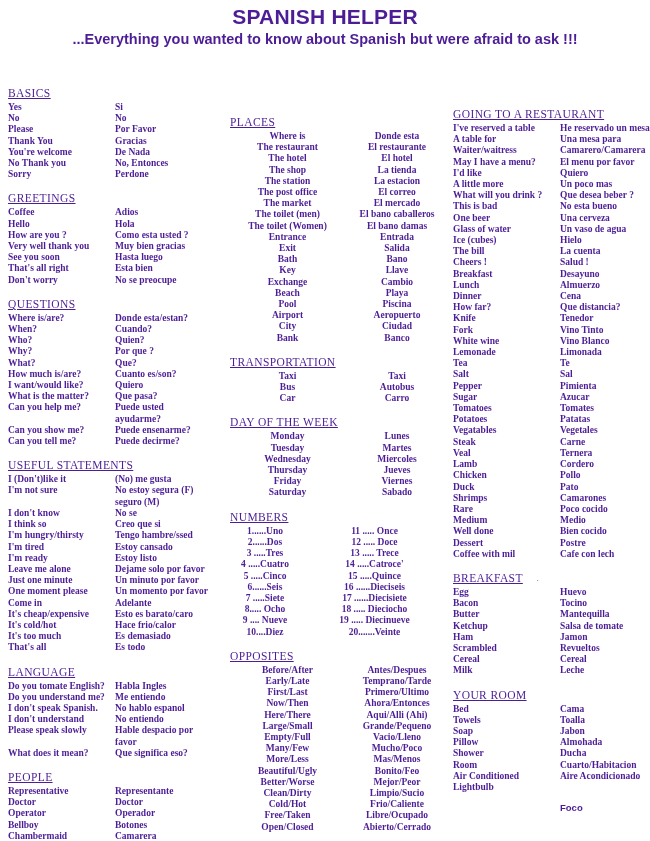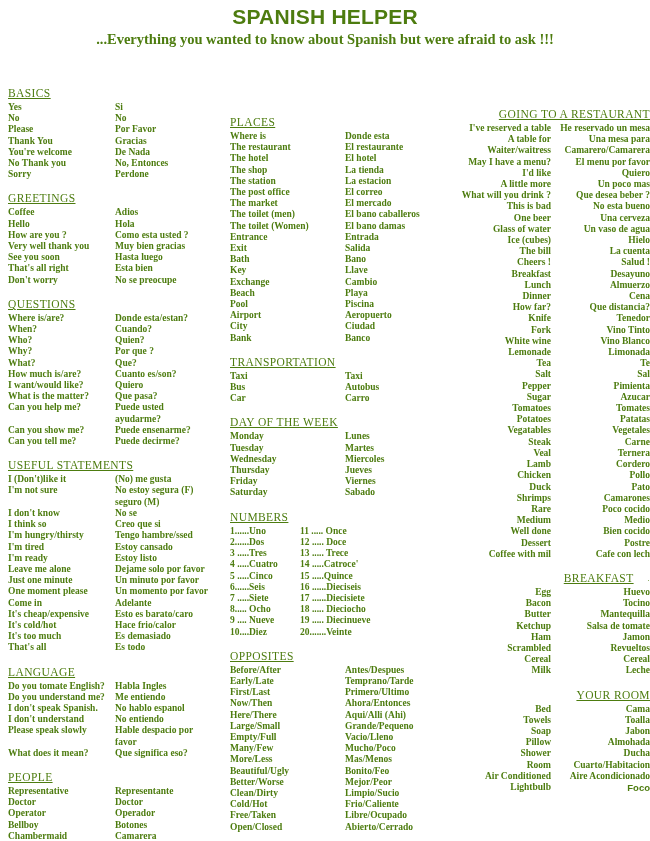--- a/index.html
+++ b/index.html
@@ -1,50 +1,50 @@
 <!DOCTYPE html>
 <html><head>
 <meta charset="utf-8">
 <style>
   html,body { margin:0; padding:0; background:#ffffff; }
   .page {
     position:relative; width:650px; height:841px; background:#ffffff;
-    font-family:"Liberation Serif", serif; color:#4d7c0f; overflow:hidden;
+    font-family:"Liberation Serif", serif; color:#4c1d95; overflow:hidden;
   }
   .title {
     position:absolute; top:5px; left:0; width:100%; text-align:center;
     font-family:"Liberation Sans", sans-serif; font-weight:bold;
     font-size:21px; letter-spacing:0.2px; margin:0;
   }
   .subtitle {
     position:absolute; top:31px; left:0; width:100%; text-align:center;
-    font-family:Liberation Serif, serif; font-weight:bold; font-size:14.5px; margin:0;
+    font-family:Liberation Sans, sans-serif; font-weight:bold; font-size:14.5px; margin:0;
   }
   .col { position:absolute; }
   .col1 { left:8px;   top:87px;  width:219px; }
   .col2 { left:230px; top:116px; width:219px; }
-  .col3 { left:453px; top:108px; width:197px;text-align:right; }
+  .col3 { left:453px; top:108px; width:197px; }
   .heading {
     font-weight:normal; font-size:11.5px; line-height:13px;
     margin:12px 0 2px 0; letter-spacing:0.4px; white-space:nowrap;
   }
   .col > .heading:first-child { margin-top:0; }
   .heading-text { text-decoration:underline; }
   .heading-suffix { margin-left:14px; font-size:8px; vertical-align:top; }
   .row { display:grid; }
   .col1 .row { grid-template-columns:107px 1fr; }
-  .col2 .row { grid-template-columns:115px 1fr; }
-  .col3 .row { grid-template-columns:98px 1fr; }
+  .col2 .row { grid-template-columns:115px 1fr;text-align:center; }
+  .col3 .row { grid-template-columns:98px 1fr;gap:9px; }
   .col2 .rows.numbers .row { grid-template-columns:70px 1fr; }
   .en, .es {
     font-weight:bold; font-size:9.5px; line-height:11.2px;
   }
   .en { white-space:nowrap; }
   .es { white-space:pre-line; }
-  .es.strong { font-family:"Liberation Sans", sans-serif; }
+  .es.strong { font-family:"Liberation Sans", sans-serif;margin-top:20px; }
 </style>
 </head>
 <body>
 
 <div class="page">
   <h1 class="title">SPANISH HELPER</h1>
   <h2 class="subtitle">...Everything you wanted to know about Spanish but were afraid to ask !!!</h2>
   <div class="col col1" id="col-0">
       <div class="heading"><span class="heading-text">BASICS</span></div>
       <div class="rows">

